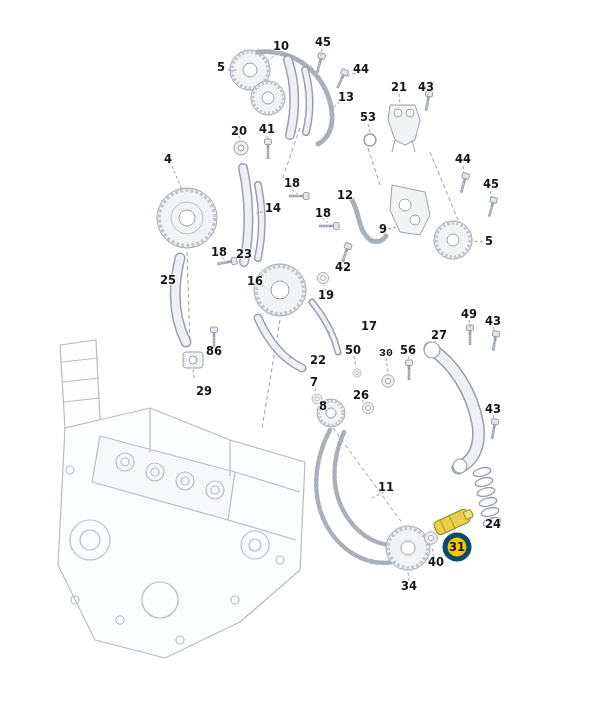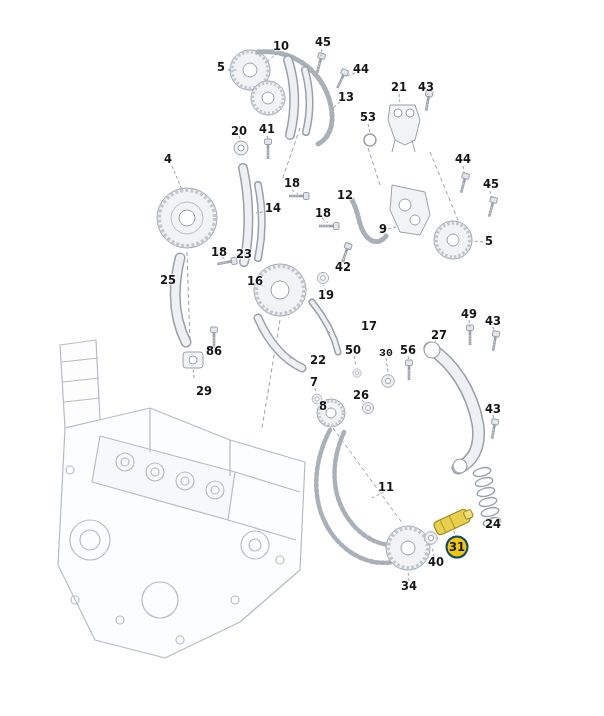--- a/index.html
+++ b/index.html
@@ -9,21 +9,21 @@
   }
   .stage{position:relative;width:508px;height:716px;background:#fff;overflow:hidden;}
   .stage svg{position:absolute;left:0;top:0;}
   .part-label{
     position:absolute;transform:translate(-50%,-50%);
     font-size:11.5px;font-weight:bold;color:#151515;line-height:1;
     text-shadow:0 0 2px #fff,0 0 2px #fff,0 0 3px #fff;
     cursor:pointer;user-select:none;z-index:5;
   }
   .part-label.highlighted{
-    background:#f0c808;border:2px solid #0c4a6e;border-radius:50%;
+    background:#f0c808;border:5px solid #0c4a6e;border-radius:50%;
     width:19px;height:19px;display:flex;align-items:center;justify-content:center;
     text-shadow:none;
   }
 </style>
 </head>
 <body>
 
 <div class="stage">
 
   <svg width="604" height="716" viewBox="0 0 604 716">

